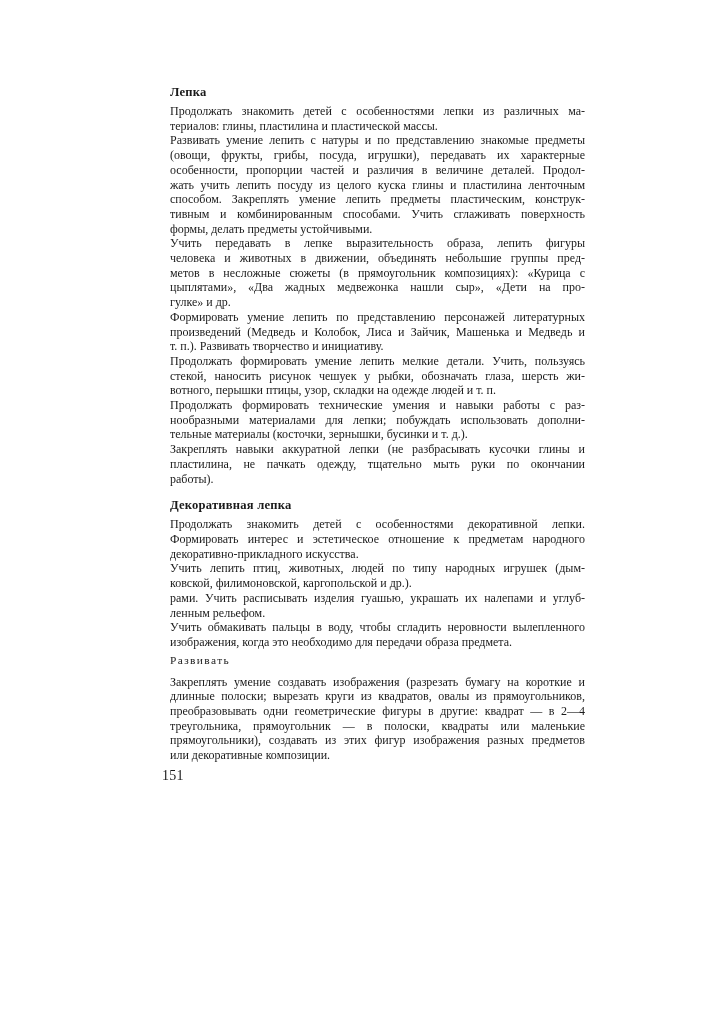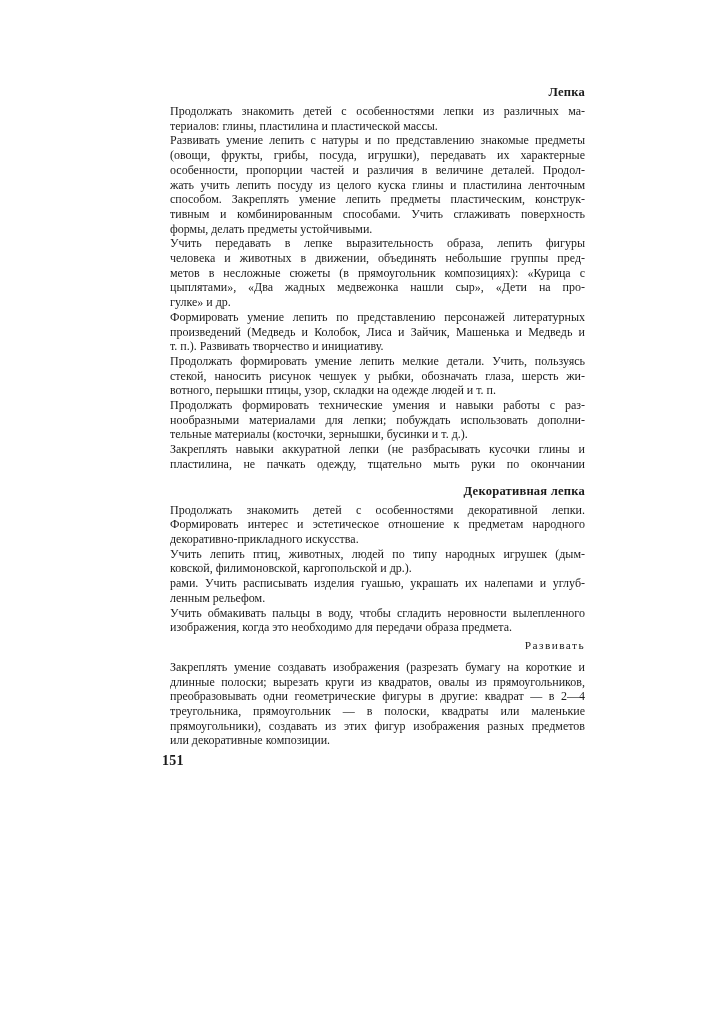--- a/index.html
+++ b/index.html
@@ -23,21 +23,20 @@
     width: 415px;
   }
   .section { margin: 0; }
   .section + .section { margin-top: 11px; font-family: Liberation Serif, serif; }
   .section-heading {
     font-size: 12.6px;
     font-weight: bold;
     line-height: 16px;
     margin: 0 0 4px 0;
     letter-spacing: 0.2px;
-    text-align: right;
   }
   .section.spaced { margin-top: 3px; }
   .section.spaced .section-heading {
     font-weight: normal;
     font-size: 11.4px;
     letter-spacing: 1.4px;
     line-height: 14px;
     margin: 0 0 8px 0;
     color: #222222;
   }
@@ -46,21 +45,21 @@
     font-size: 12px;
     line-height: 14.7px;
     text-align: justify;
     text-align-last: justify;
   }
   .text-line.last {
     text-align-last: left;
   }
   .page-number {
     margin: 4px 0 0 -8px;
-    font-weight: bold;
+    font-weight: normal;
     font-size: 14px;
     line-height: 18px;
     letter-spacing: 0.3px;
   }
 </style>
 </head>
 <body>
 
 <div class="page">
   <div class="text-column">
@@ -98,20 +97,21 @@
           <div class="text-line last">вотного, перышки птицы, узор, складки на одежде людей и т. п.</div>
         </div>
         <div class="paragraph">
           <div class="text-line">Продолжать формировать технические умения и навыки работы с раз-</div>
           <div class="text-line">нообразными материалами для лепки; побуждать использовать дополни-</div>
           <div class="text-line last">тельные материалы (косточки, зернышки, бусинки и т. д.).</div>
         </div>
         <div class="paragraph">
           <div class="text-line">Закреплять навыки аккуратной лепки (не разбрасывать кусочки глины и</div>
           <div class="text-line">пластилина, не пачкать одежду, тщательно мыть руки по окончании</div>
+          <div class="text-line last">работы).</div>
         </div>
       </section>
       <section class="section">
         <h2 class="section-heading">Декоративная лепка</h2>
         <div class="paragraph">
           <div class="text-line">Продолжать знакомить детей с особенностями декоративной лепки.</div>
           <div class="text-line">Формировать интерес и эстетическое отношение к предметам народного</div>
           <div class="text-line last">декоративно-прикладного искусства.</div>
         </div>
         <div class="paragraph">

